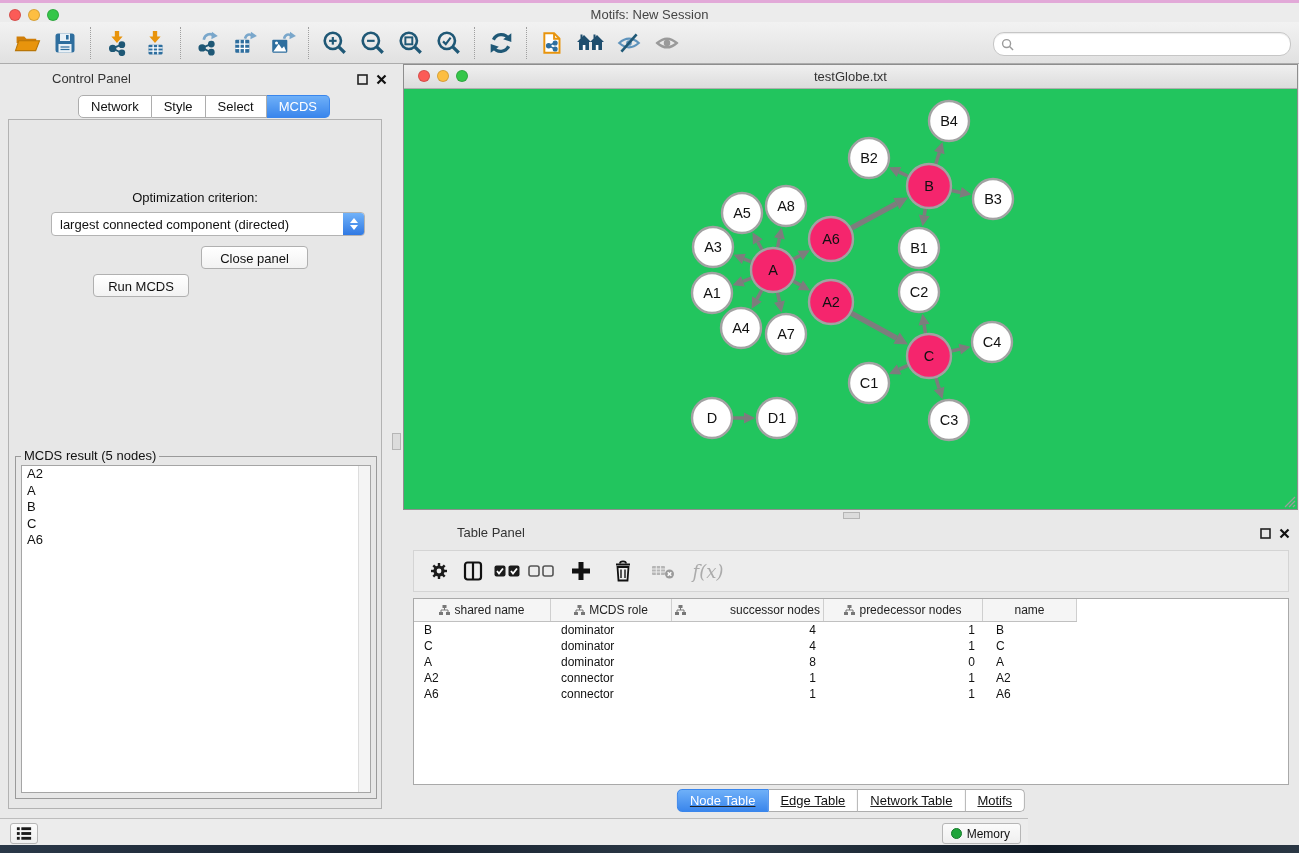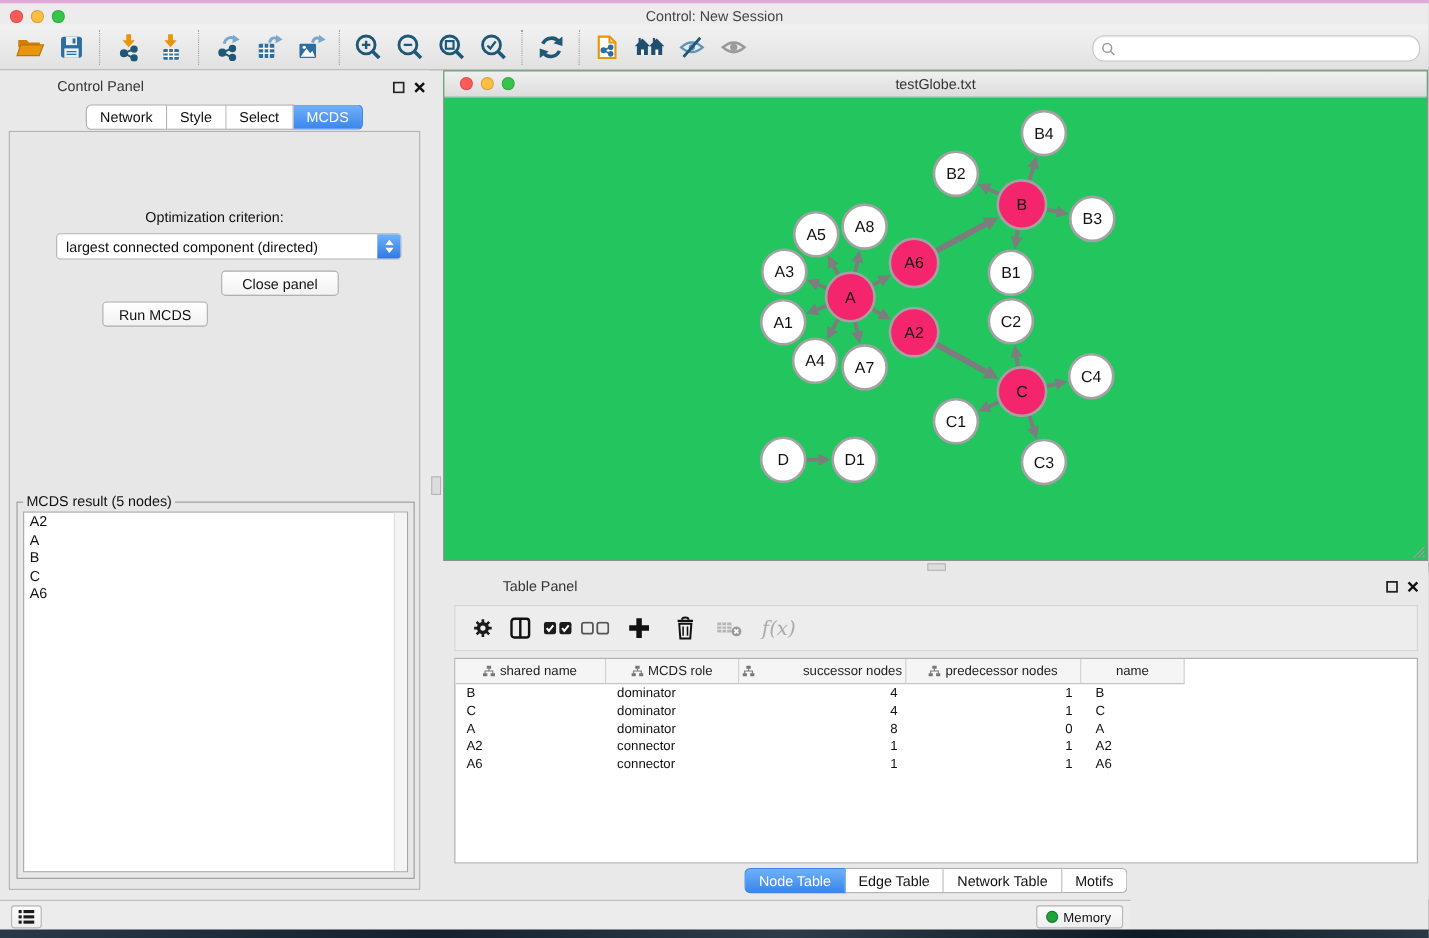--- a/index.html
+++ b/index.html
@@ -52,40 +52,40 @@
   
   .table-panel{position:absolute;left:403px;top:520px;width:896px;height:298px;background:#E9E9E9;}
   .tp-toolbar{position:absolute;left:10px;top:30px;width:876px;height:42px;background:#EDEDED;border:1px solid #D4D4D4;box-sizing:border-box;display:flex;align-items:center;}
   .tp-btn{width:34px;height:36px;border:none;background:transparent;display:flex;align-items:center;justify-content:center;padding:0;}
   .fx{font-family:"DejaVu Serif",serif;font-style:italic;font-size:18px;color:#ABABAB;}
   .dtable{position:absolute;left:10px;top:78px;width:876px;height:187px;background:#fff;border:1px solid #A9A9A9;box-sizing:border-box;overflow:hidden;}
   .thead{display:flex;height:22px;border-bottom:1px solid #C0C0C0;background:#F5F5F5;width:663px;}
   .th{display:flex;align-items:center;justify-content:center;gap:4px;font-size:12px;color:#222;border-right:1px solid #CFCFCF;box-sizing:border-box;height:22px;text-align:right;}
   .trow{display:flex;height:16px;align-items:center;}
   .td{font-size:12px;color:#111;box-sizing:border-box;white-space:nowrap;overflow:hidden;}
-  .tabs-bottom{position:absolute;left:50%;transform:translateX(-50%);top:269px;}
+  .tabs-bottom{position:absolute;left:50%;transform:translateX(-50%);top:269px;text-decoration:underline;}
   
   .statusbar{position:absolute;left:0;top:818px;width:1028px;height:27px;background:#ECECEC;border-top:1px solid #BDBDBD;box-sizing:border-box;}
   .sbtn{position:absolute;top:4px;height:21px;background:linear-gradient(#FBFBFB,#EFEFEF);border:1px solid #B6B6B6;border-radius:3px;box-sizing:border-box;display:flex;align-items:center;justify-content:center;}
   .list-btn{left:10px;width:28px;}
   .mem-btn{right:7px;padding:0 10px 0 8px;font-size:12px;color:#111;gap:5px;}
   .mem-dot{width:11px;height:11px;border-radius:50%;background:#1FA43A;border:1px solid #157A2A;box-sizing:border-box;}
   .desktop{position:absolute;left:0;top:845px;width:1299px;height:8px;
     background:linear-gradient(90deg,#2A3848,#16202E 30%,#2E3C49 55%,#101A26 80%,#2A3744);}
 </style>
 </head>
 <body>
 
 <div class="screen">
 
   <div class="titlebar">
     <div class="tl red"></div>
     <div class="tl yellow"></div>
     <div class="tl green"></div>
-    <div class="title">Control: New Session</div>
+    <div class="title">Motifs: New Session</div>
   </div>
 
   <div class="toolbar">
     <div style="width:8px"></div>
     <button class="tbtn">
       <svg width="27" height="24" viewBox="0 0 24 22">
         <path d="M2 5 h7 l2 2 h9 v4 H2 z" fill="#D07E08"></path>
         <path d="M4 9 h19 l-3.5 9 H1 z" fill="#E8940C" stroke="#B97607" stroke-width="1"></path>
       </svg>
     </button>

